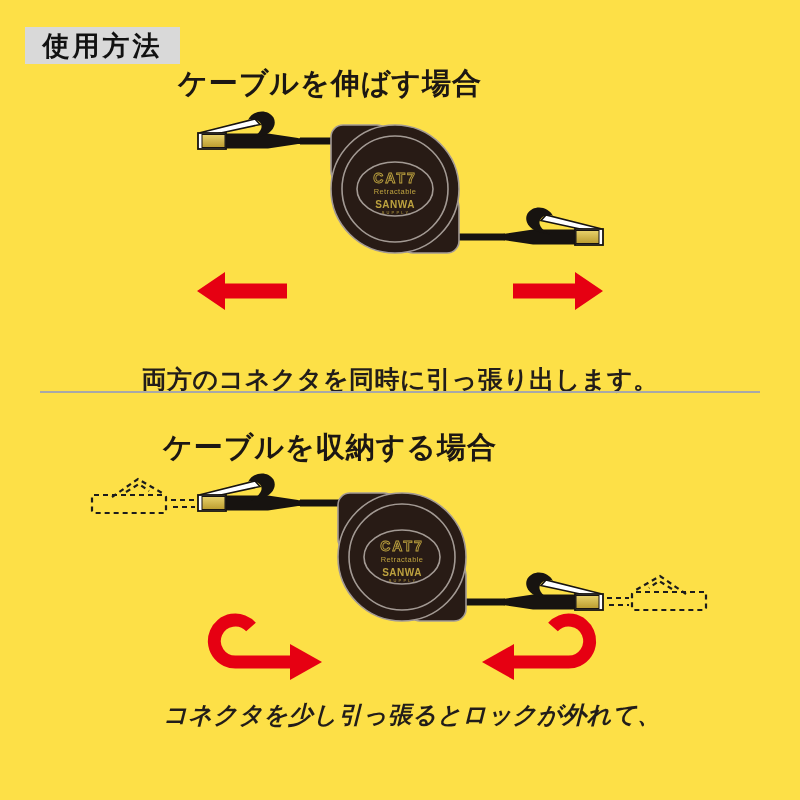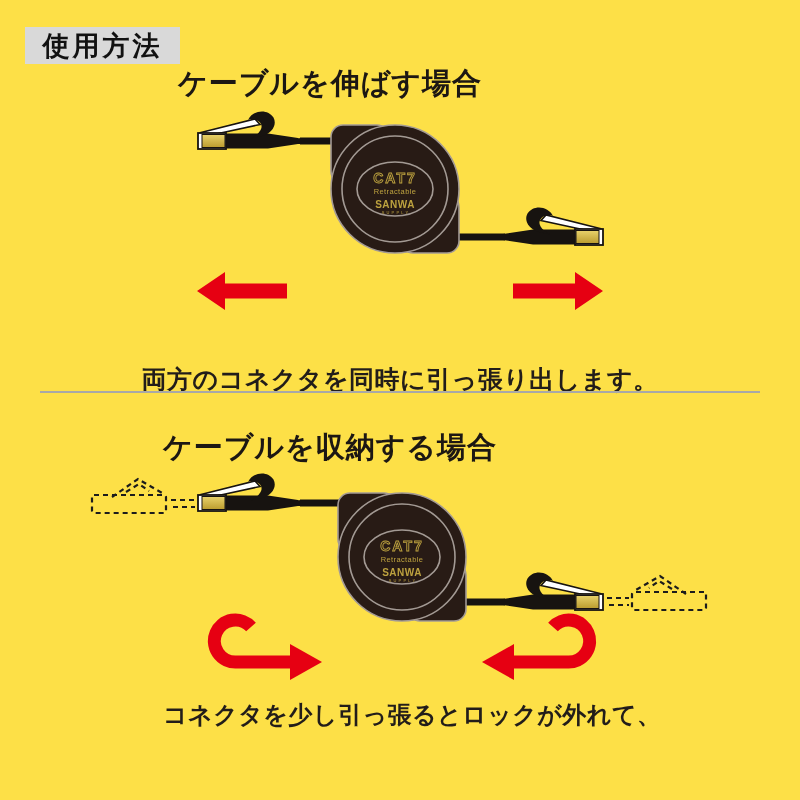--- a/index.html
+++ b/index.html
@@ -17,21 +17,21 @@
     left:0;top:64px;width:660px;text-align:center;
     font-size:29px;font-weight:bold;letter-spacing:1px;color:#1c1713;
   }
   .section-title.retract{top:428px;}
   .caption-center{
     left:0;top:323px;width:800px;text-align:center;
     font-size:25px;font-weight:bold;letter-spacing:0.5px;color:#221d1a;margin-top:40px;
   }
   .caption-left{
     left:163px;top:694px;width:560px;
-    font-size:24px;font-weight:bold;letter-spacing:0.5px;line-height:42px;color:#221d1a;
+    font-size:24px;font-weight:bold;letter-spacing:0.5px;line-height:42px;color:#221d1a;font-style:italic;
   }
   .divider{left:40px;top:391px;width:720px;height:2px;background:#a8a8a8;}
   svg{display:block;}
   .reel-body{fill:#281b15;stroke:#a39a94;stroke-width:1.6;}
   .reel-ring{fill:none;stroke:#a39a94;stroke-width:1.6;}
   .reel-text-outline{fill:none;stroke:#bda23f;stroke-width:0.9;letter-spacing:2px;
     font-family:"Liberation Sans","DejaVu Sans",sans-serif;font-size:14px;font-weight:bold;}
   .reel-text-sub{fill:#bda23f;font-size:7.5px;letter-spacing:0.4px;
     font-family:"Liberation Sans","DejaVu Sans",sans-serif;}
   .reel-text-brand{fill:#bda23f;font-size:10px;font-weight:bold;letter-spacing:0.5px;

